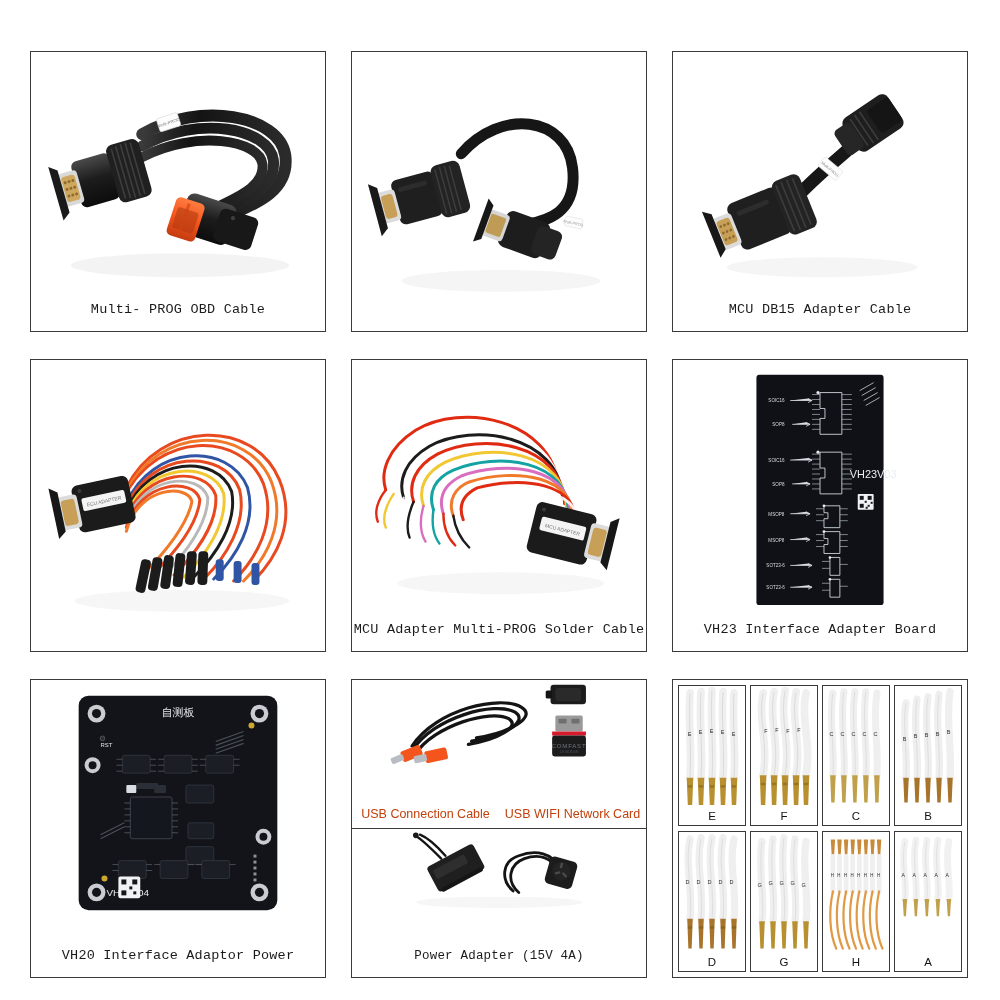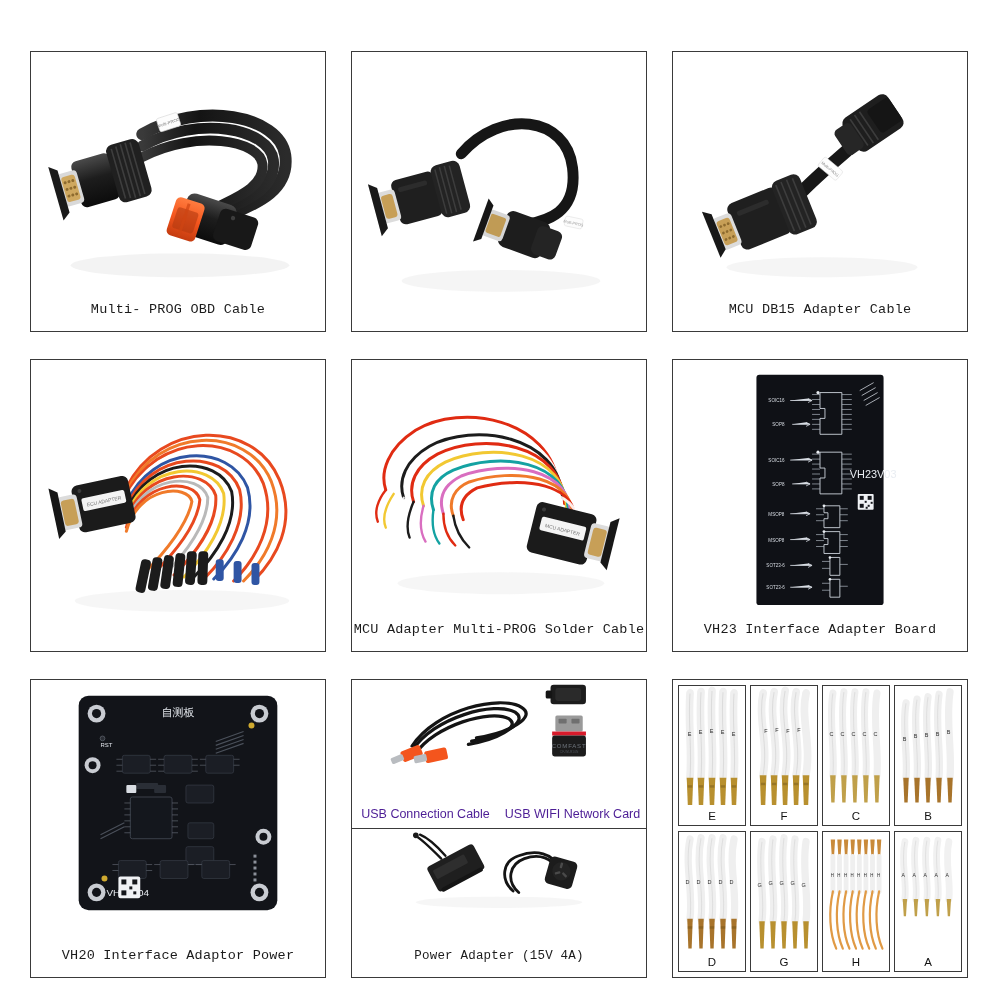--- a/index.html
+++ b/index.html
@@ -48,21 +48,21 @@
   
   .art{position:absolute;inset:0;}
   svg{display:block;width:100%;height:100%;}
 
   
   .split{display:flex;flex-direction:column;height:100%;}
   .split .half{position:relative;flex:1 1 50%;display:flex;flex-direction:column;gap:32px;}
   .split .half.top{border-bottom:1.5px solid #3a3a3a;}
   .dual-caption{
     display:flex;width:100%;
-    font-size:12.5px;color:#4c1d95;
+    font-size:12.5px;color:#c2410c;
     padding-bottom:7px;
   }
   .dual-caption span{flex:1;text-align:center;}
 
   
   .probe-grid{
     position:absolute;inset:5px;
     display:grid;
     grid-template-columns:repeat(4,1fr);
     grid-template-rows:repeat(2,1fr);

